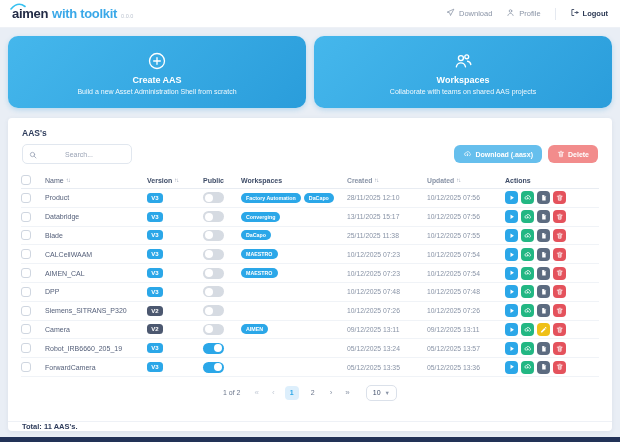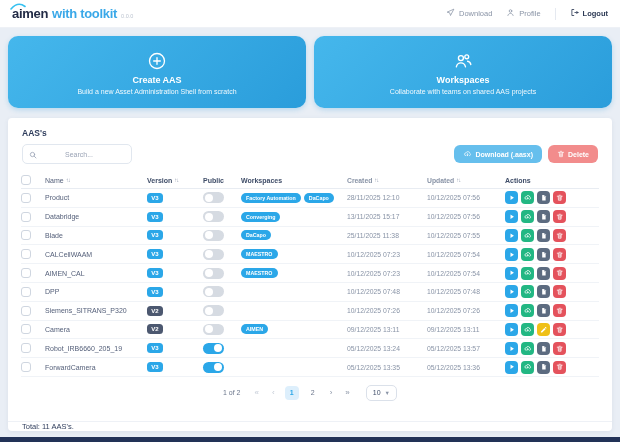--- a/index.html
+++ b/index.html
@@ -79,21 +79,21 @@
   .pagination { display:flex; align-items:center; justify-content:center; gap:7px; padding:8px 0 7px 0; font-size:7px; color:#6b768c; }
   .pg-info { margin-right:4px; color:#6b768c; }
   .pg-arrow { cursor:pointer; color:#8a94a6; font-size:8px; padding:2px 3px; }
   .pg-arrow.disabled { color:#c3cad6; }
   .pg-page { min-width:14px; height:14px; display:flex; align-items:center; justify-content:center; border-radius:4px; cursor:pointer; color:#6b768c; }
   .pg-page.active { background:#ddeffc; color:#2ba7e8; font-weight:700; }
   .pg-size { display:flex; align-items:center; gap:4px; border:1px solid #dbe1ea; border-radius:5px; height:16px; padding:0 6px; margin-left:6px; color:#3f4d68; cursor:pointer; }
   .pg-size .chev { font-size:5.5px; color:#8a94a6; }
 
   
-  .panel-footer { margin-top:auto; border-top:1px solid #eef1f6; padding:0 14px; font-size:7.5px; font-weight:400; color:#2f3d5c; }
+  .panel-footer { margin-top:auto; border-top:1px solid #eef1f6; padding:0 14px; font-size:7.5px; font-weight:700; color:#2f3d5c; }
   .bottom-strip { height:5px; background:#223257; margin-top:6px; flex:0 0 auto; }
 </style>
 </head>
 <body>
 
 <div class="page">
 
   <div class="topbar">
     <div class="logo">
       <span class="logo-aimen">

